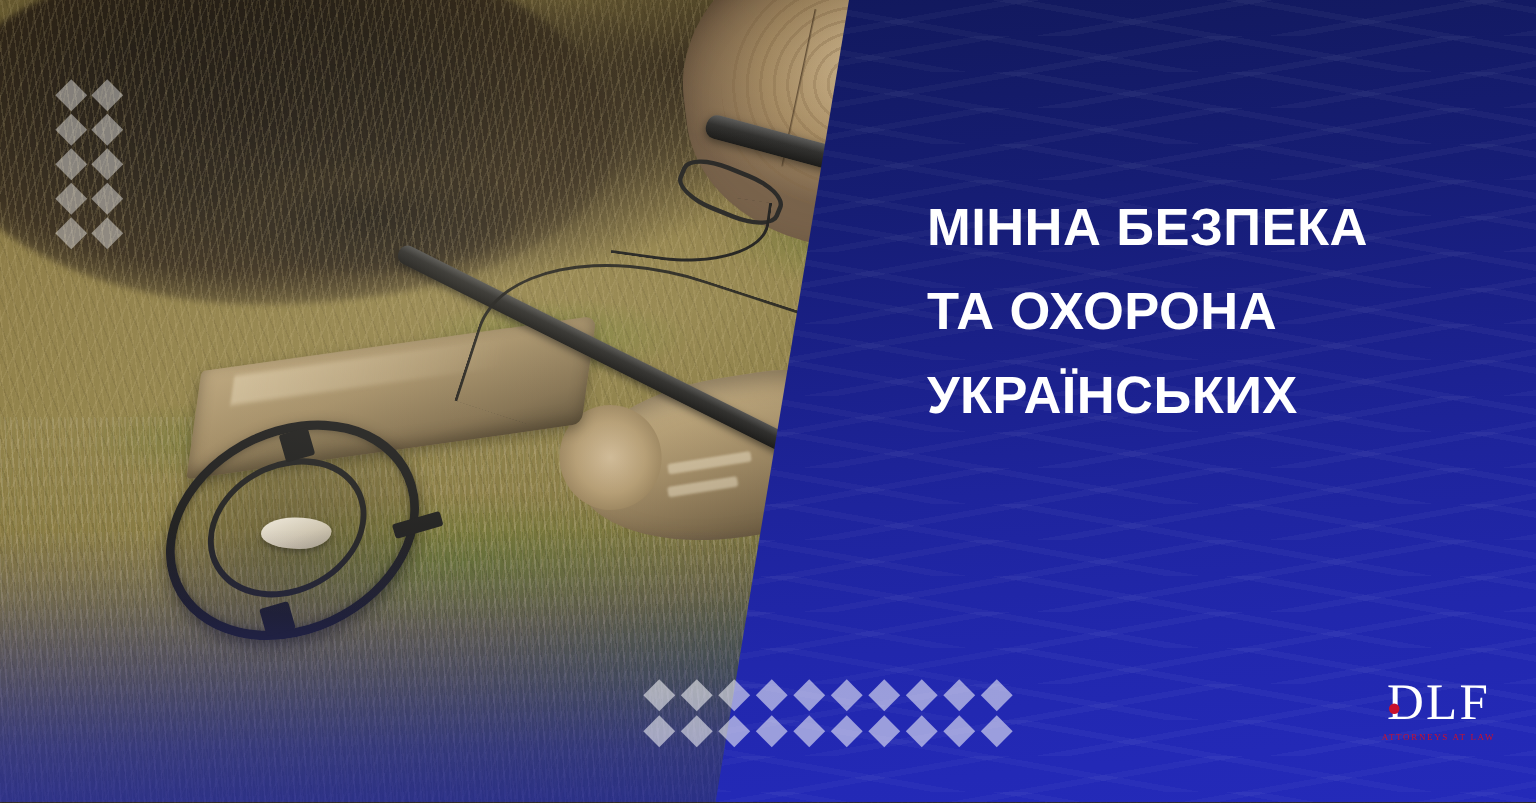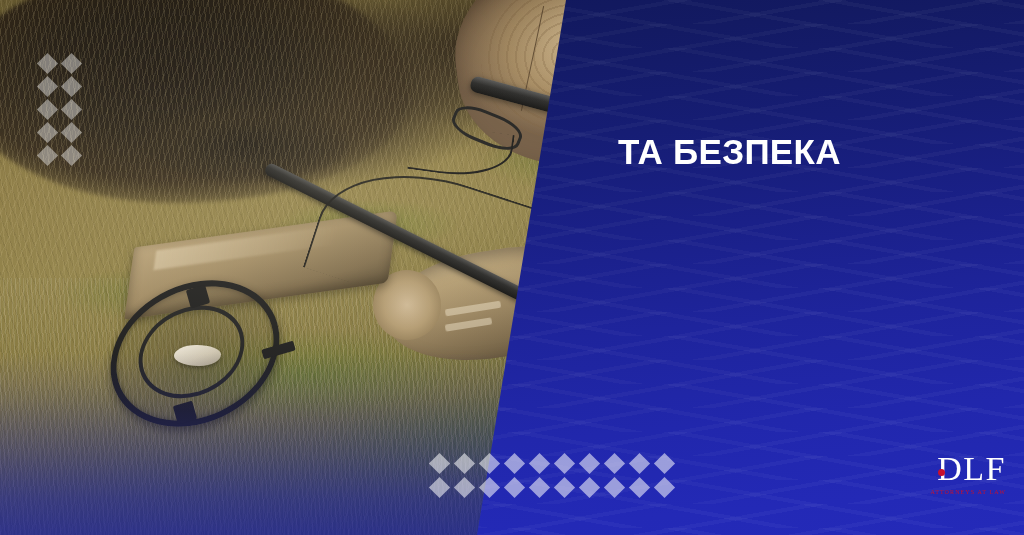--- a/index.html
+++ b/index.html
@@ -388,21 +388,21 @@
     white-space: nowrap;
   }
 
   
   .logo {
     position: absolute;
     left: 912px;
     top: 452px;
     width: 94px;
     z-index: 9;
-    text-align: right;
+    text-align: center;
   }
   .logo-mark {
     position: relative;
     display: inline-block;
     color: #ffffff;
     font-family: "Liberation Serif", serif;
     font-size: 34px;
     line-height: 34px;
     letter-spacing: 1.5px;
     font-weight: normal;
@@ -501,21 +501,23 @@
     <span class="diamond"></span>
     <span class="diamond"></span>
     <span class="diamond"></span>
     <span class="diamond"></span>
     <span class="diamond"></span>
     <span class="diamond"></span>
     <span class="diamond"></span>
   </div>
 
   <div class="title-block">
-    <div class="title-line">ТА БЕЗПЕКА</div>
+    <div class="title-line">МІННА БЕЗПЕКА</div>
+    <div class="title-line">ТА ОХОРОНА</div>
+    <div class="title-line">УКРАЇНСЬКИХ</div>
   </div>
 
   <div class="logo">
     <div class="logo-mark">
       <span class="logo-dot"></span>
       <span>DLF</span>
     </div>
     <div class="logo-tagline">ATTORNEYS AT LAW</div>
   </div>
 

